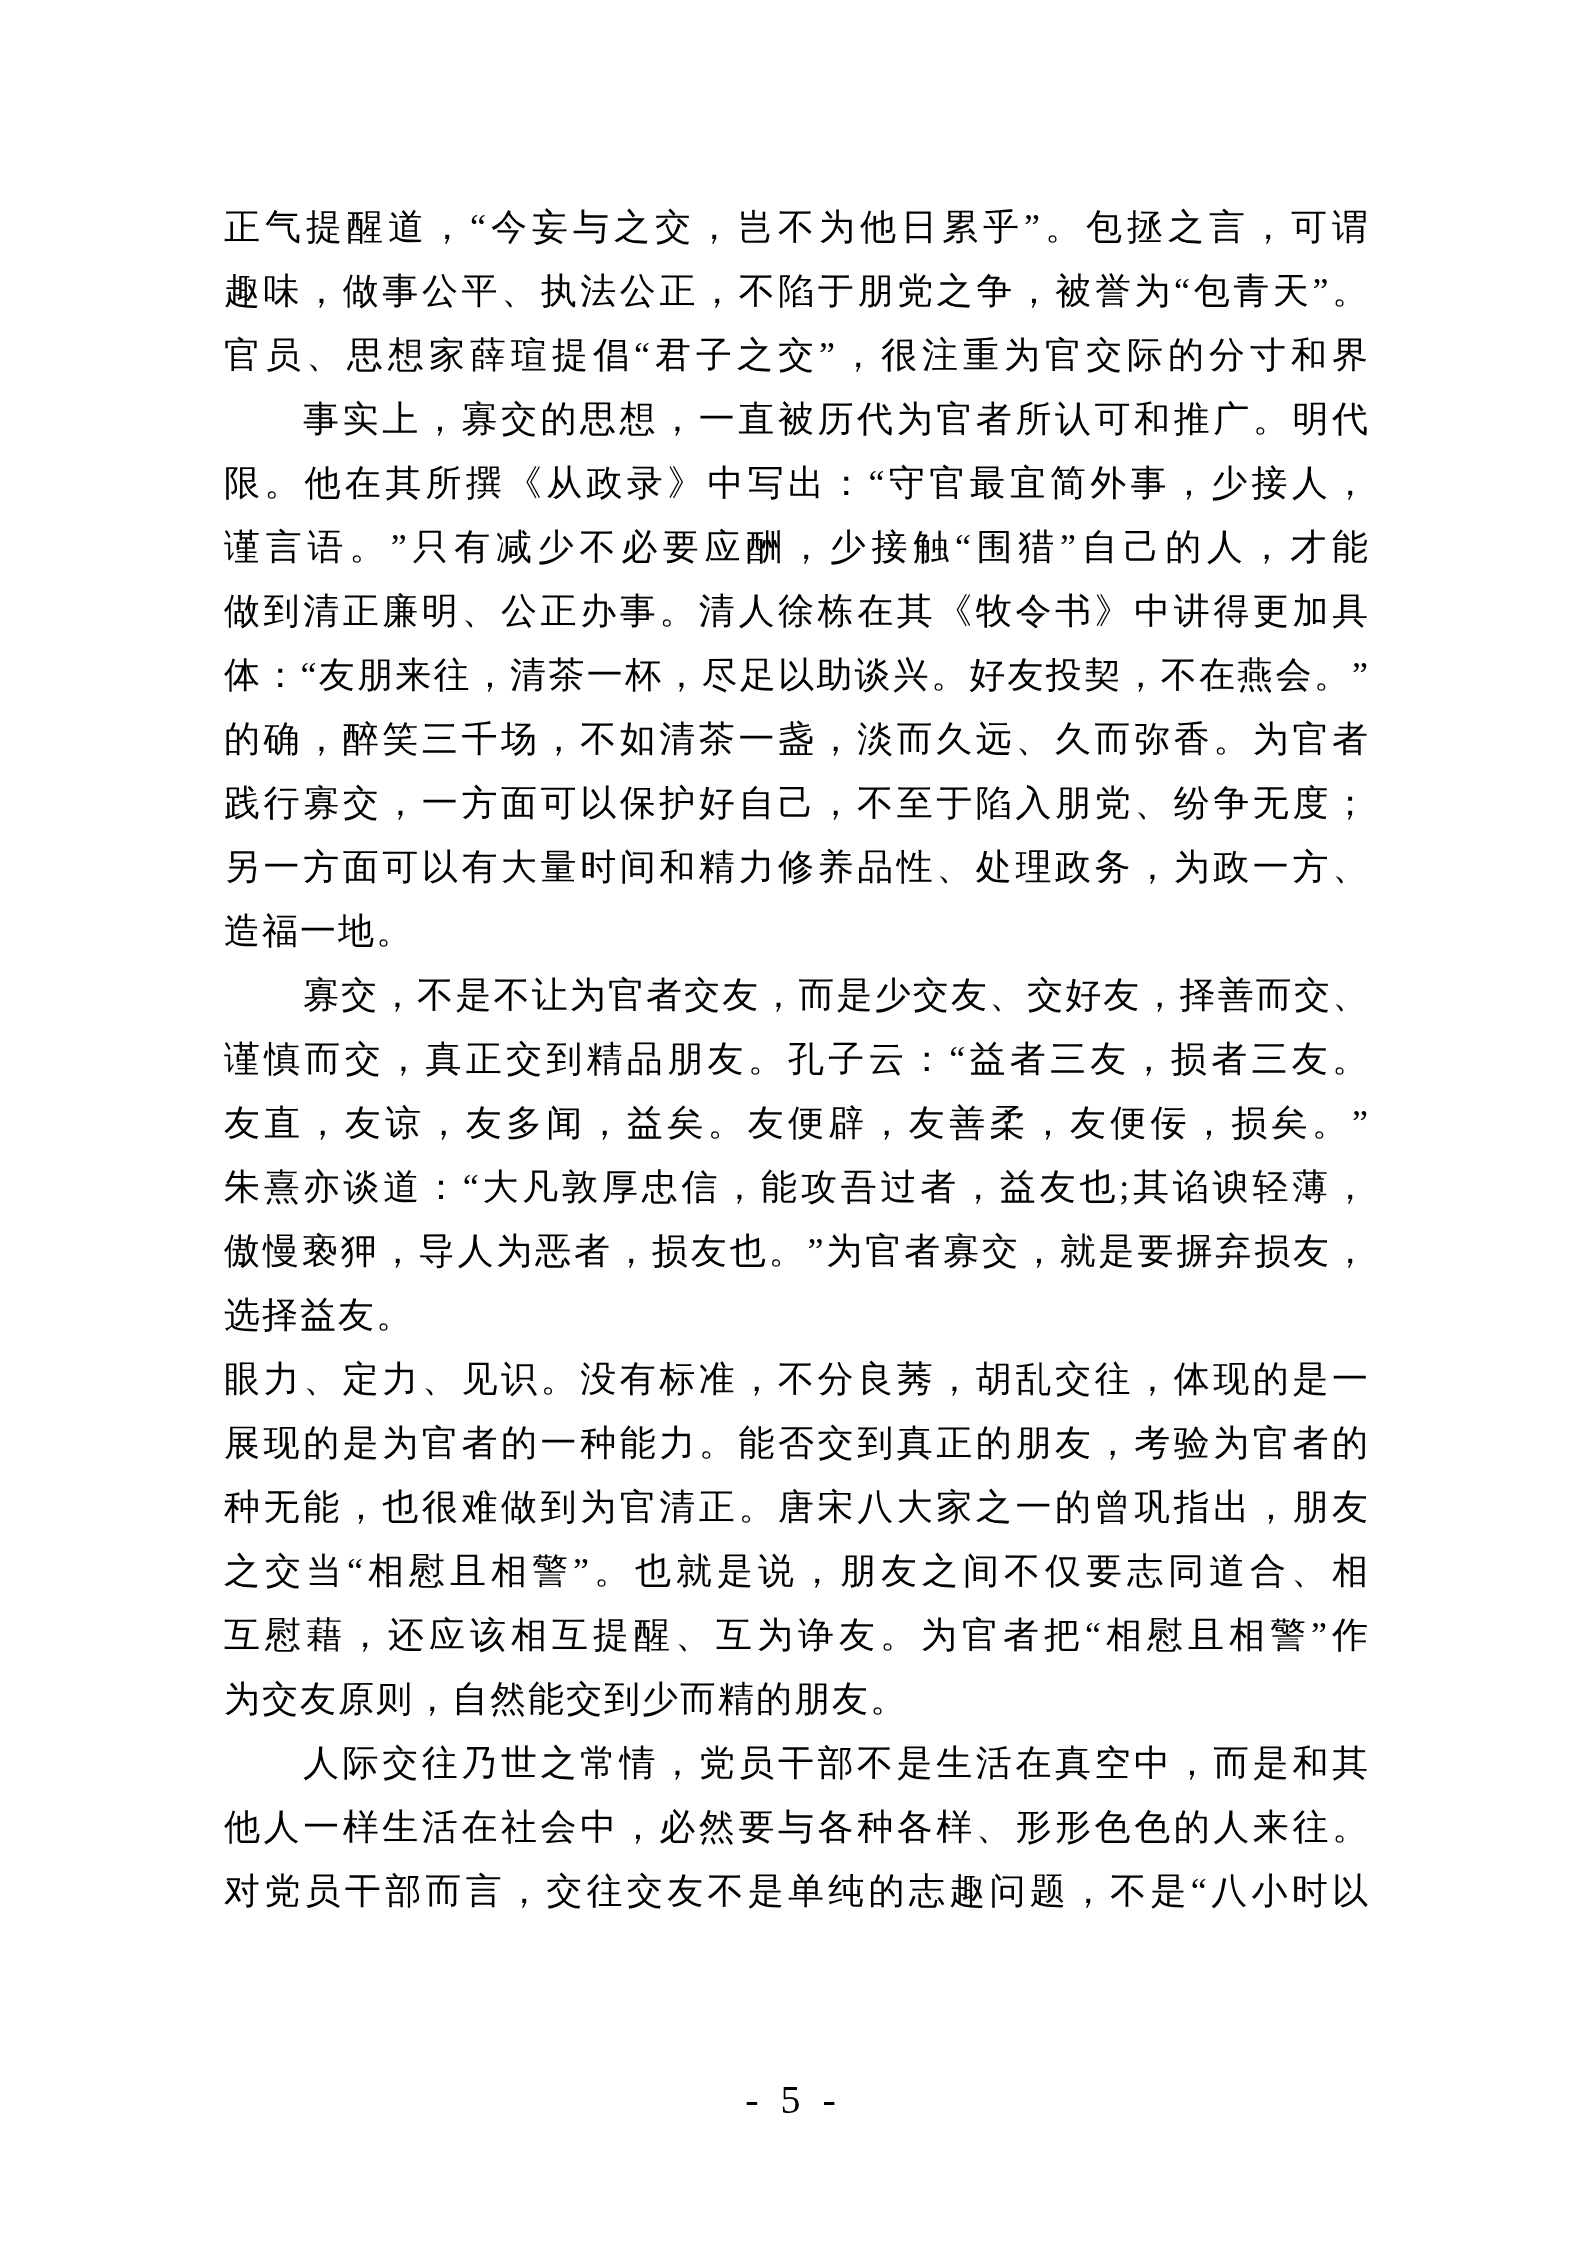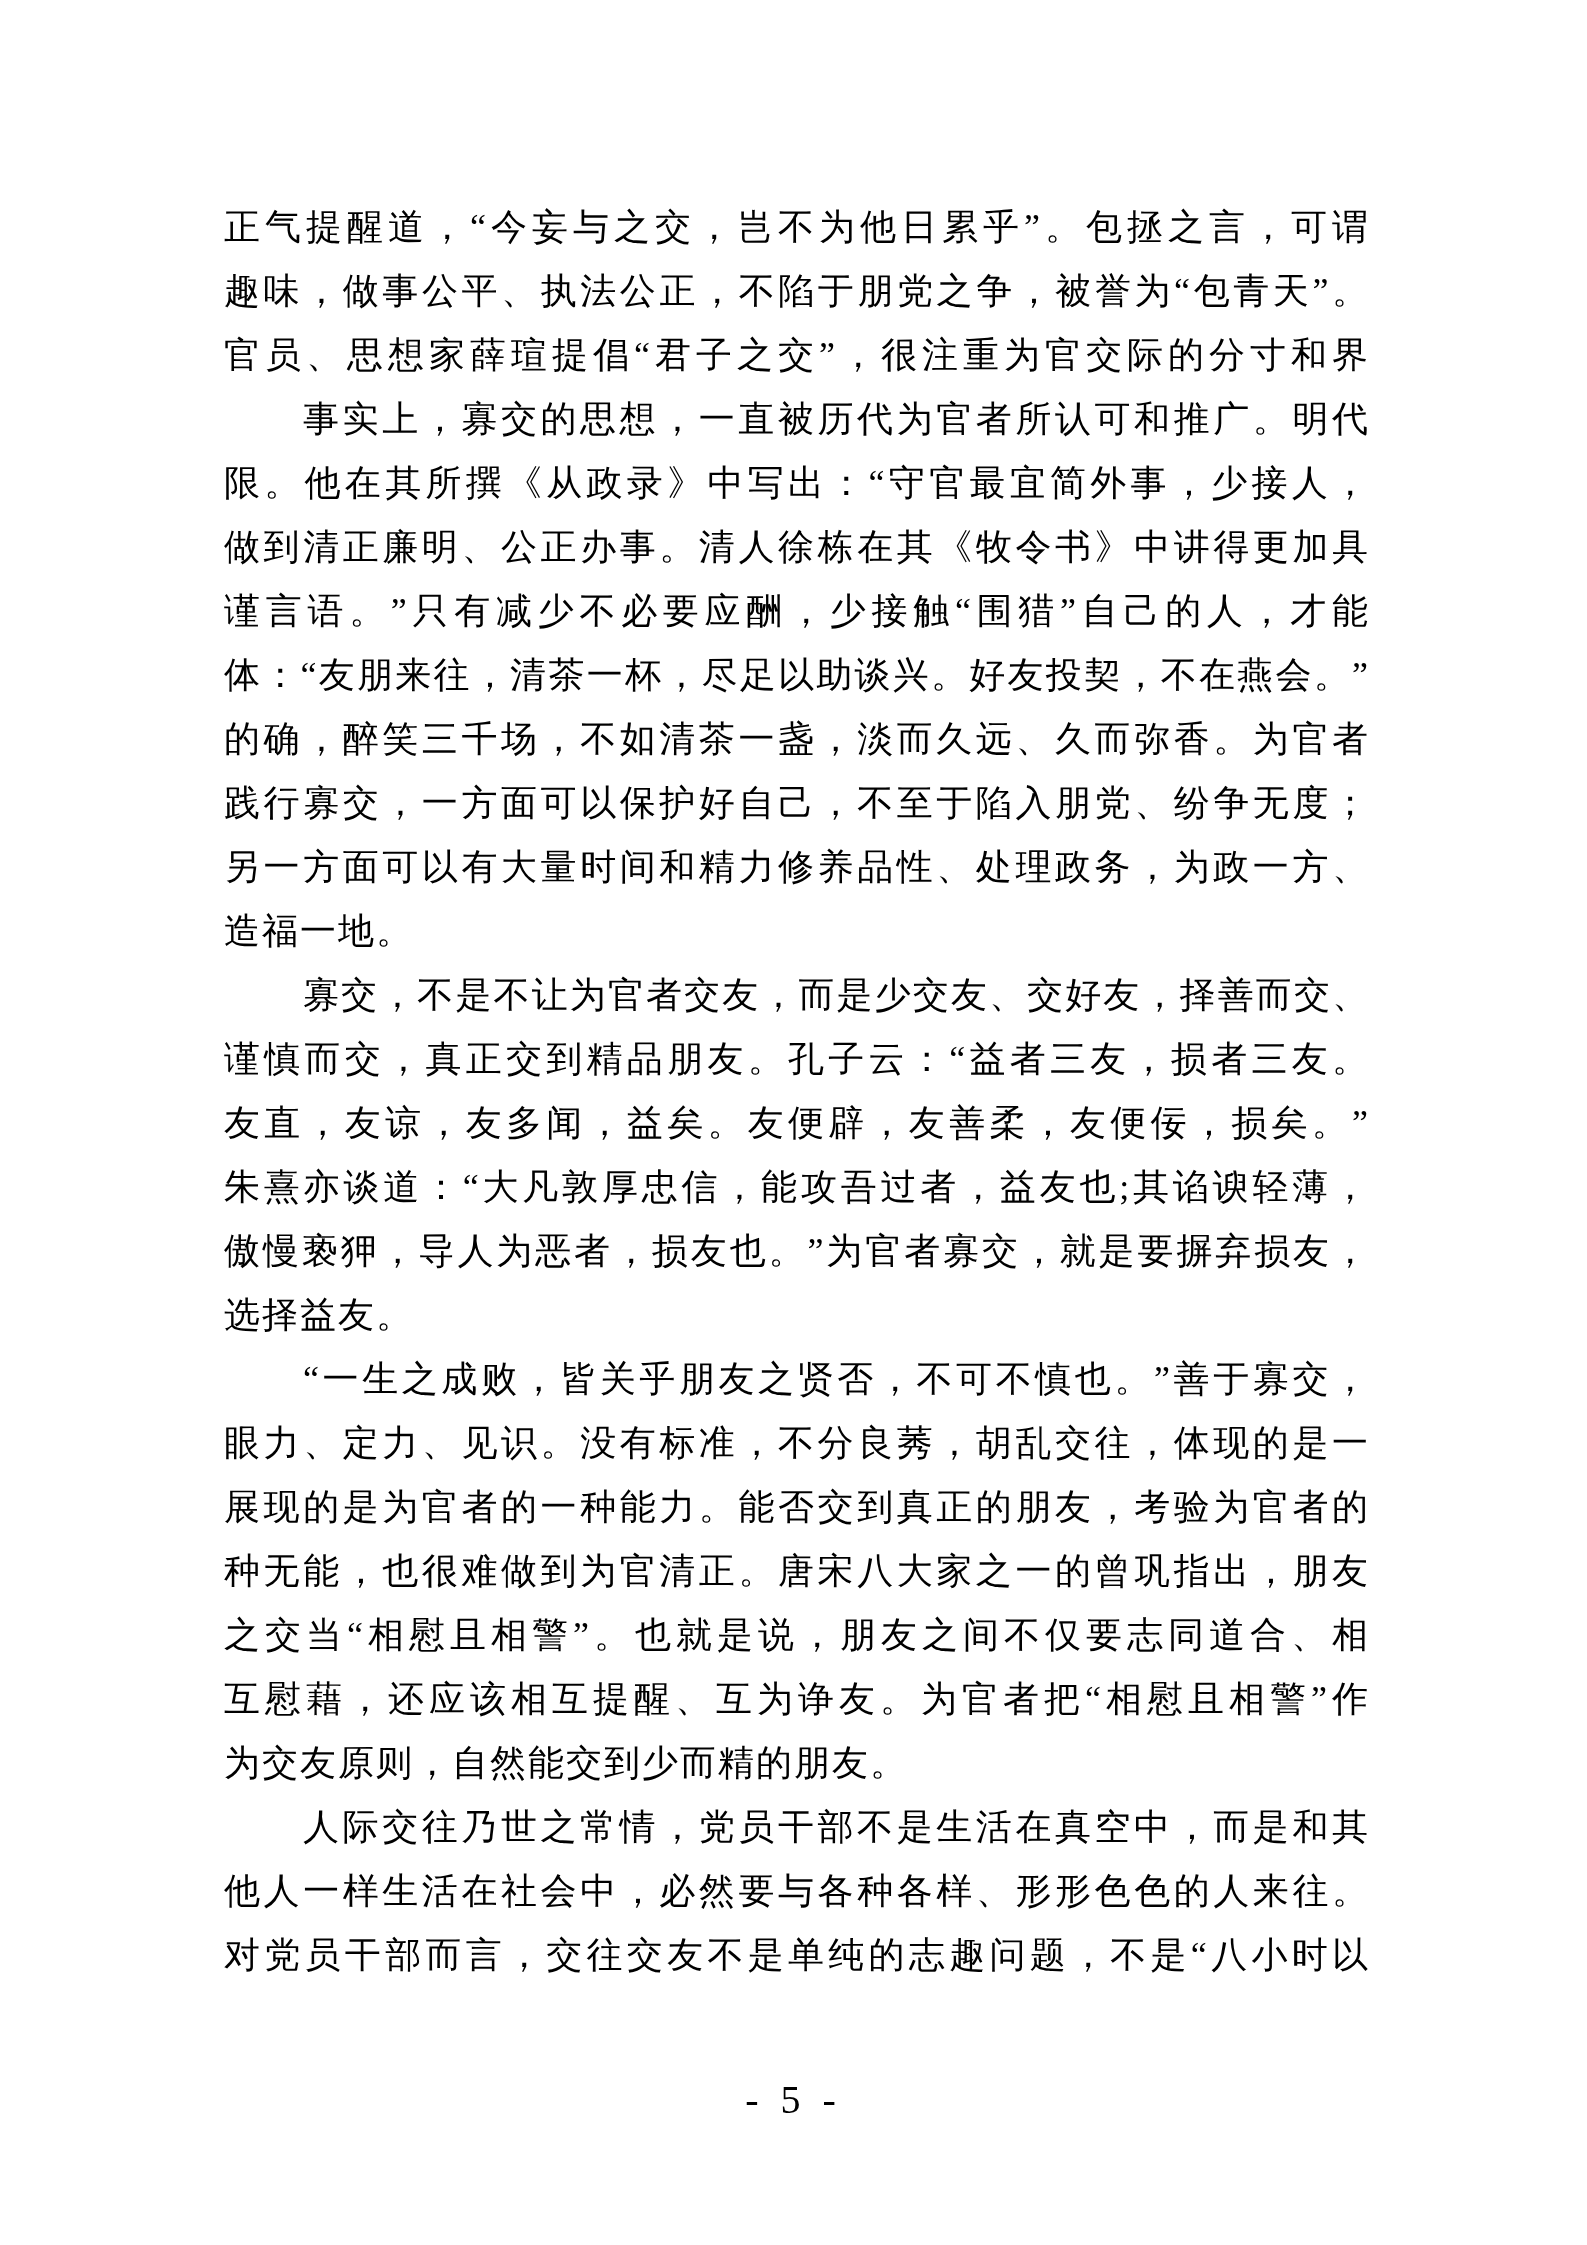--- a/index.html
+++ b/index.html
@@ -58,38 +58,37 @@
 <div class="page">
   <div class="doc-body">
       <div class="para">
         <div class="line">正气提醒道，“今妄与之交，岂不为他日累乎”。包拯之言，可谓</div>
         <div class="line">趣味，做事公平、执法公正，不陷于朋党之争，被誉为“包青天”。</div>
       </div>
       <div class="para">
         <div class="line">官员、思想家薛瑄提倡“君子之交”，很注重为官交际的分寸和界</div>
         <div class="line indent">事实上，寡交的思想，一直被历代为官者所认可和推广。明代</div>
         <div class="line">限。他在其所撰《从政录》中写出：“守官最宜简外事，少接人，</div>
+        <div class="line">谨言语。”只有减少不必要应酬，少接触“围猎”自己的人，才能</div>
         <div class="line">做到清正廉明、公正办事。清人徐栋在其《牧令书》中讲得更加具</div>
-        <div class="line">谨言语。”只有减少不必要应酬，少接触“围猎”自己的人，才能</div>
         <div class="line">体：“友朋来往，清茶一杯，尽足以助谈兴。好友投契，不在燕会。”</div>
         <div class="line">的确，醉笑三千场，不如清茶一盏，淡而久远、久而弥香。为官者</div>
         <div class="line">践行寡交，一方面可以保护好自己，不至于陷入朋党、纷争无度；</div>
         <div class="line">另一方面可以有大量时间和精力修养品性、处理政务，为政一方、</div>
         <div class="line last">造福一地。</div>
       </div>
       <div class="para">
         <div class="line indent">寡交，不是不让为官者交友，而是少交友、交好友，择善而交、</div>
         <div class="line">谨慎而交，真正交到精品朋友。孔子云：“益者三友，损者三友。</div>
         <div class="line">友直，友谅，友多闻，益矣。友便辟，友善柔，友便佞，损矣。”</div>
         <div class="line">朱熹亦谈道：“大凡敦厚忠信，能攻吾过者，益友也;其谄谀轻薄，</div>
         <div class="line">傲慢亵狎，导人为恶者，损友也。”为官者寡交，就是要摒弃损友，</div>
         <div class="line last">选择益友。</div>
       </div>
       <div class="para">
-        <div class="line indent">“一生之成败，皆关乎朋友之贤否，不可不慎也。”善于寡交，</div>
         <div class="line">眼力、定力、见识。没有标准，不分良莠，胡乱交往，体现的是一</div>
         <div class="line">展现的是为官者的一种能力。能否交到真正的朋友，考验为官者的</div>
         <div class="line">种无能，也很难做到为官清正。唐宋八大家之一的曾巩指出，朋友</div>
         <div class="line">之交当“相慰且相警”。也就是说，朋友之间不仅要志同道合、相</div>
         <div class="line">互慰藉，还应该相互提醒、互为诤友。为官者把“相慰且相警”作</div>
         <div class="line last">为交友原则，自然能交到少而精的朋友。</div>
       </div>
       <div class="para">
         <div class="line indent">人际交往乃世之常情，党员干部不是生活在真空中，而是和其</div>
         <div class="line">他人一样生活在社会中，必然要与各种各样、形形色色的人来往。</div>

